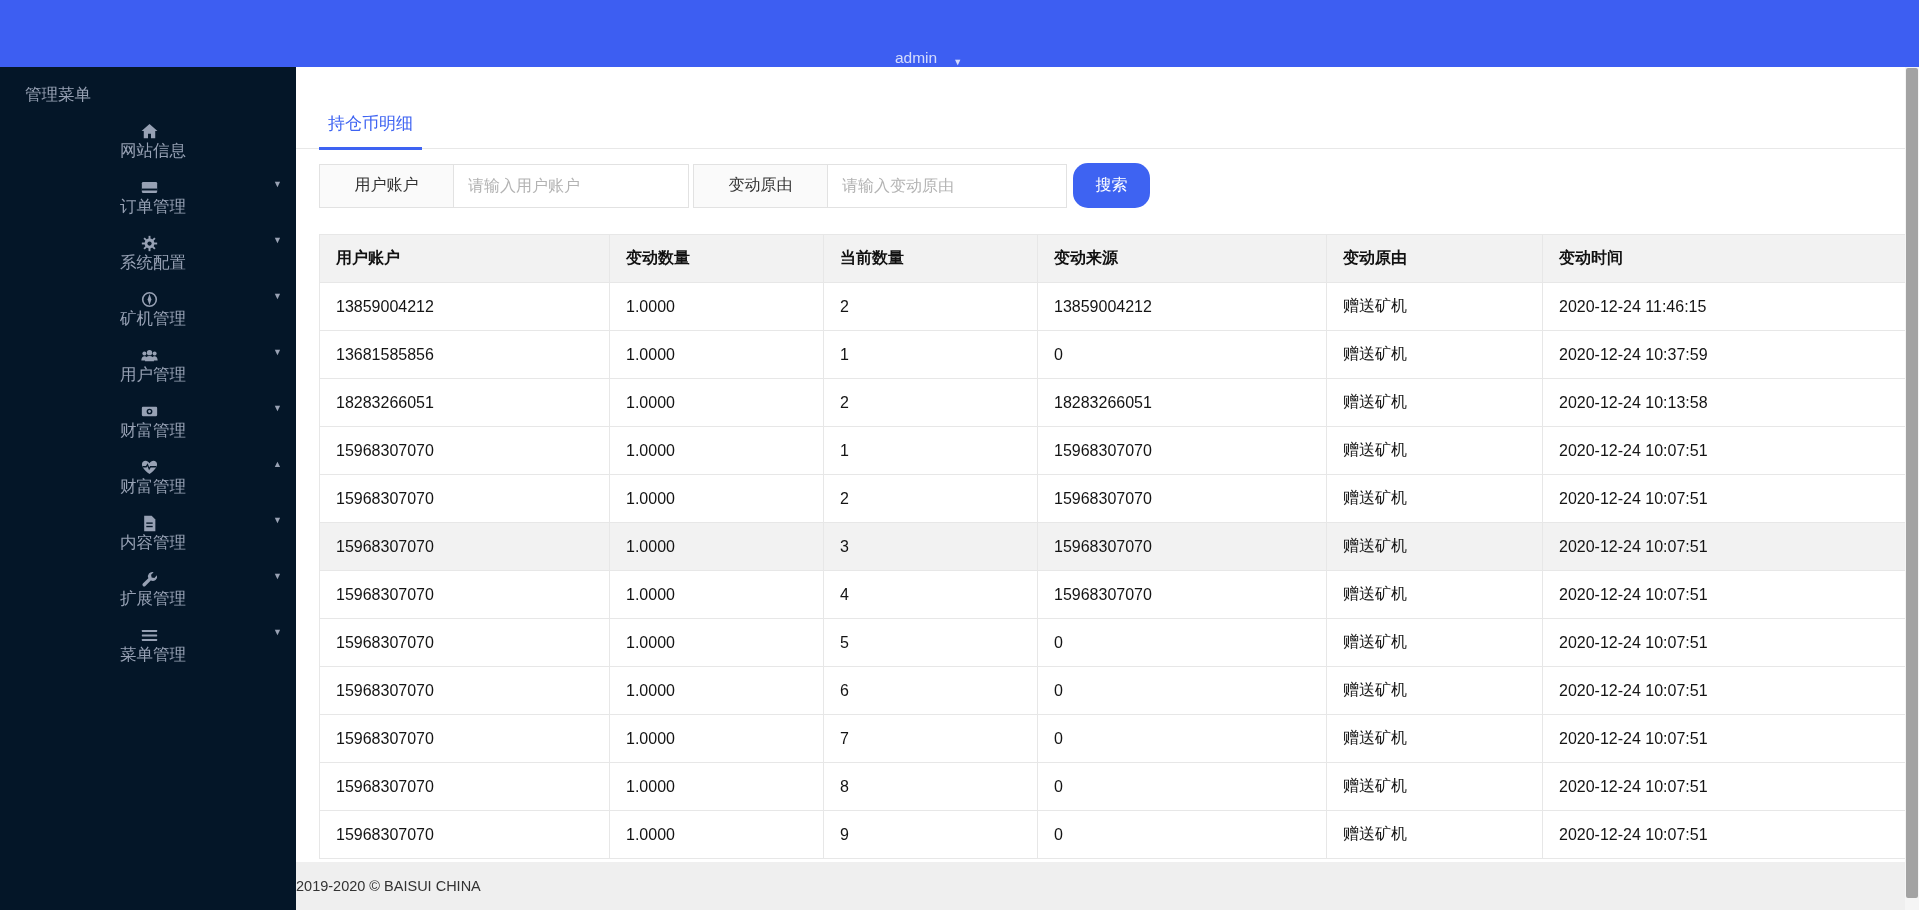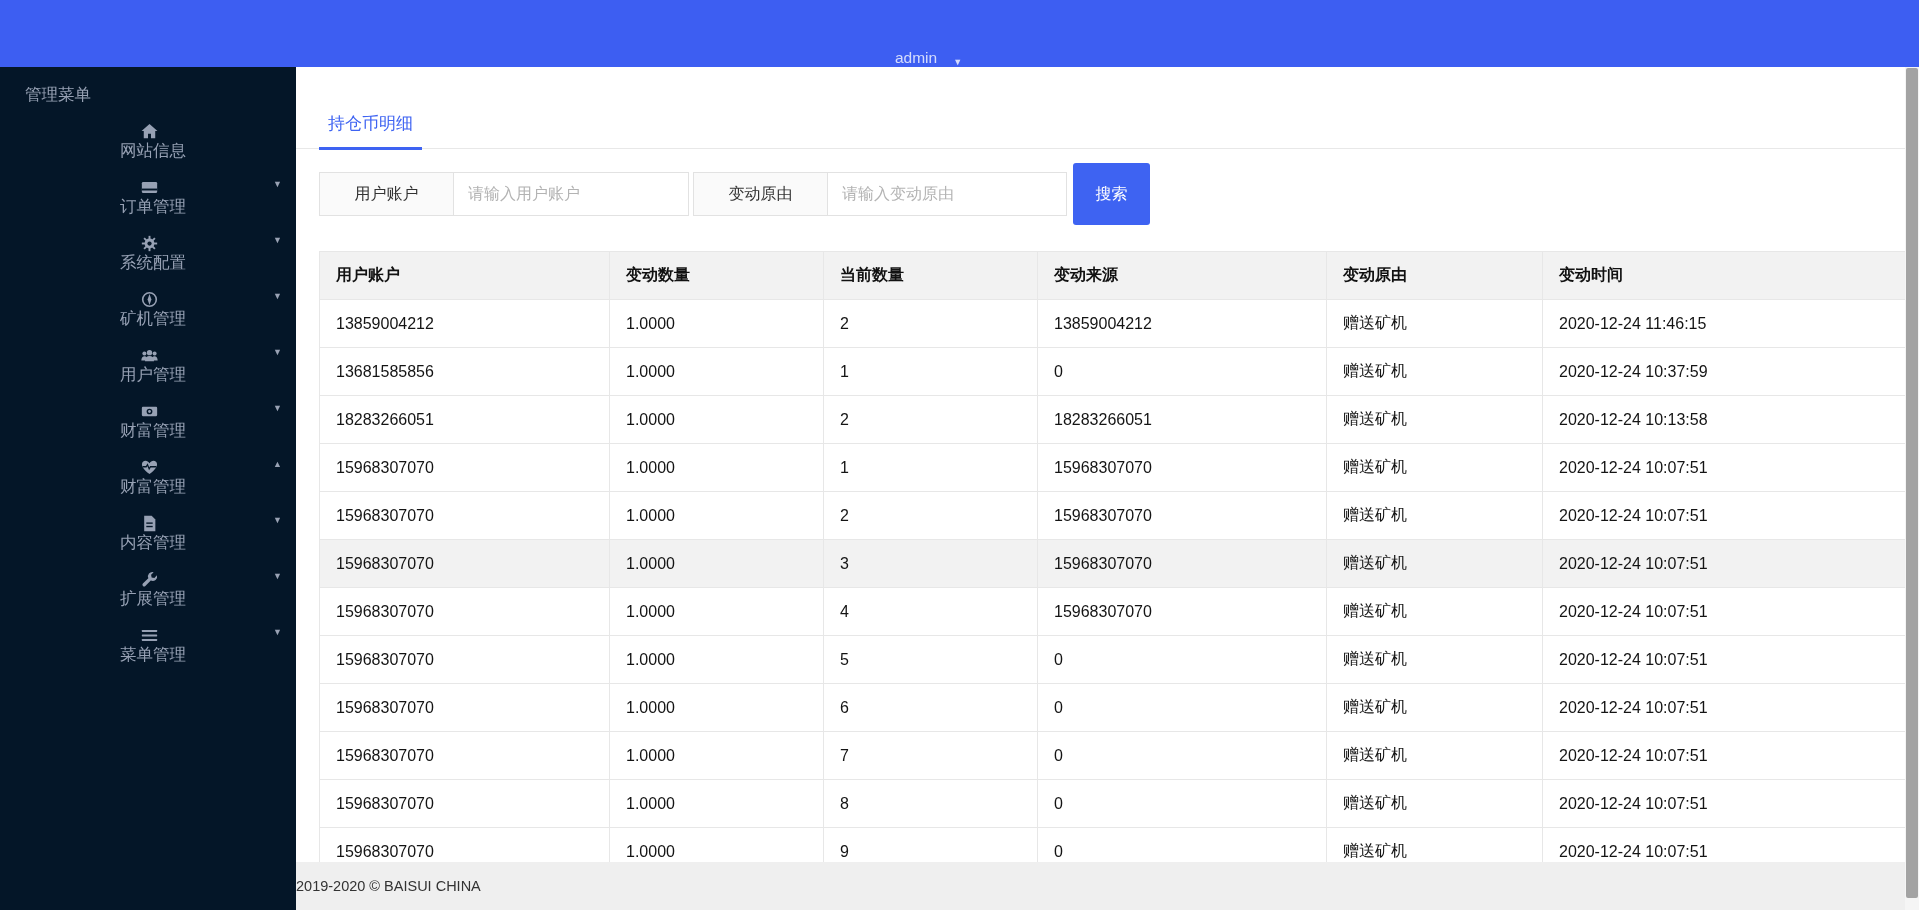--- a/index.html
+++ b/index.html
@@ -36,22 +36,22 @@
          border-bottom:3px solid var(--accent,#3a5cf0); margin-bottom:-2px; margin-left:-9px; cursor:pointer; }
 
   .searchbar { margin:14px 0 0 23px; display:flex; align-items:center; }
   .igroup { display:flex; height:44px; margin-right:4px; }
   .addon { width:135px; background:#fafafa; border:1px solid #e2e2e2; display:flex; align-items:center;
            justify-content:center; font-size:16px; color:#333; }
   .tinput { height:44px; border:1px solid #e2e2e2; border-left:none; padding:12px 14px; font-size:16px;
             color:#333; outline:none; background:#fff; }
   .tinput::placeholder { color:#b3b3b3; }
   .w1 { width:235px; } .w2 { width:239px; }
-  .search-btn { width:77px; height:62px; background:var(--accent,#3e63f2); color:#fff; border:none;
-                border-radius:3px; font-size:16px; margin-left:2px; cursor:pointer; }
+  .search-btn { width:77px; height:45px; background:var(--accent,#3e63f2); color:#fff; border:none;
+                border-radius:15px; font-size:16px; margin-left:2px; cursor:pointer; }
 
   .dtable { border-collapse:collapse; margin:26px 0 0 23px; width:1624px; table-layout:fixed;
             font-size:16px; color:#141414; }
   .dtable th, .dtable td { border:1px solid #e7e7e7; height:48px; padding:0 8px 0 16px;
             text-align:left; overflow:hidden; white-space:nowrap; }
   .dtable th { background:var(--thead-bg,#f2f2f2); font-weight:bold; color:#111; }
   .dtable tr.hl td { background:#f2f2f2; }
 
   .footer { position:absolute; left:0; right:0; bottom:0; height:48px; background:var(--footer-bg,#efefef);
             display:flex; align-items:center; font-size:14.5px; color:#333; }

